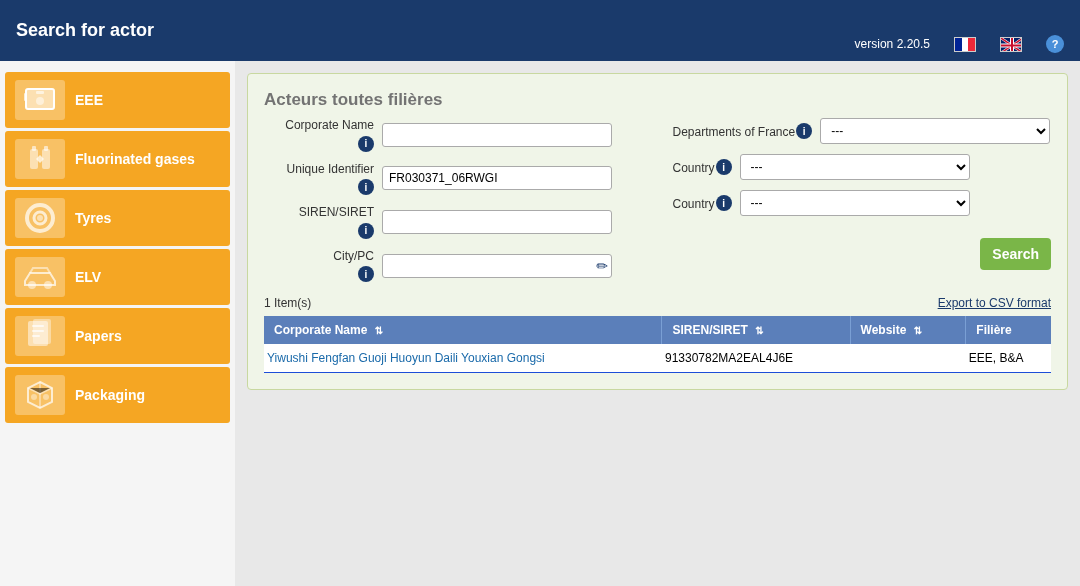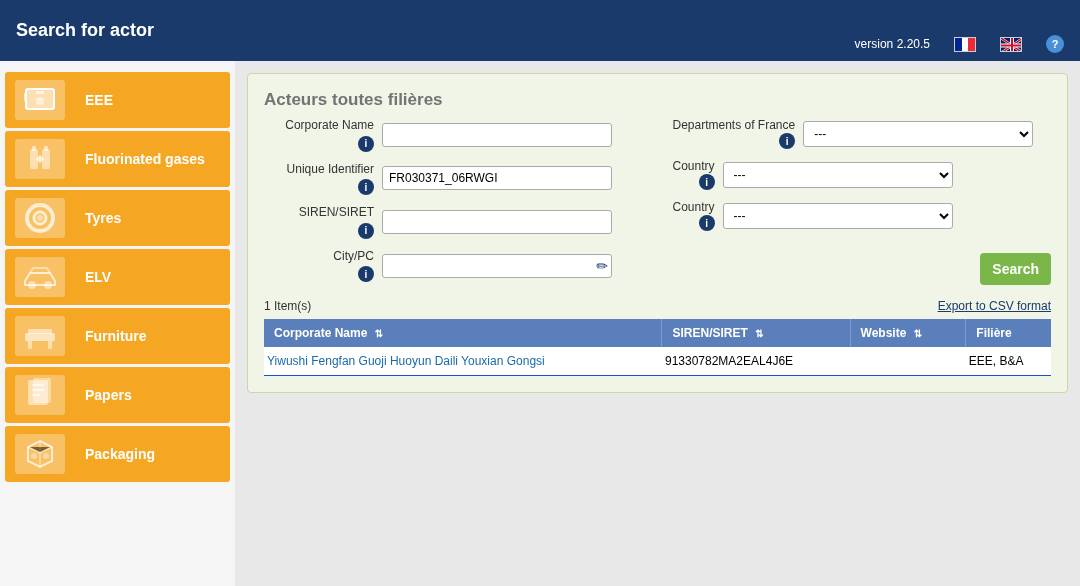--- a/index.html
+++ b/index.html
@@ -58,21 +58,21 @@
     
     .sidebar {
       width: 235px;
       background: #f5f5f5;
       padding: 8px 0;
       flex-shrink: 0;
     }
     .sidebar-item {
       display: flex;
       align-items: center;
-      gap: 20px;
+      gap: 10px;
       padding: 8px 10px;
       cursor: pointer;
       margin: 3px 5px;
       border-radius: 3px;
       background: #f5a623;
       min-height: 52px;
     }
     .sidebar-icon {
       width: 50px;
       height: 40px;
@@ -256,21 +256,21 @@
       cursor: pointer;
     }
 
     .right-form-row {
       display: flex;
       align-items: center;
       gap: 8px;
     }
     .right-label-block {
       display: flex;
-      flex-direction: column;
+      flex-direction: row;
       align-items: flex-end;
       gap: 1px;
     }
     .right-label-text {
       font-size: 12px;
       color: #333;
       text-align: right;
     }
   </style>
 </head>
@@ -345,31 +345,20 @@
         <svg width="40" height="28" viewBox="0 0 40 28">
           <path d="M5 18 L10 10 L30 10 L35 18 L35 22 L5 22 Z" fill="none" stroke="white" stroke-width="2" opacity="0.7"></path>
           <path d="M10 10 L13 5 L27 5 L30 10" fill="none" stroke="white" stroke-width="2" opacity="0.5"></path>
           <circle cx="12" cy="22" r="4" fill="white" opacity="0.5"></circle>
           <circle cx="28" cy="22" r="4" fill="white" opacity="0.5"></circle>
         </svg>
       </div>
       <span class="sidebar-label">ELV</span>
     </div>
 
-    <div class="sidebar-item">
-      <div class="sidebar-icon">
-        <svg width="40" height="30" viewBox="0 0 40 30">
-          <rect x="5" y="12" width="30" height="8" rx="2" fill="white" opacity="0.6"></rect>
-          <rect x="8" y="8" width="24" height="5" rx="1" fill="white" opacity="0.5"></rect>
-          <rect x="8" y="20" width="4" height="8" rx="1" fill="white" opacity="0.5"></rect>
-          <rect x="28" y="20" width="4" height="8" rx="1" fill="white" opacity="0.5"></rect>
-        </svg>
-      </div>
-      <span class="sidebar-label">Furniture</span>
-    </div>
 
     <div class="sidebar-item">
       <div class="sidebar-icon">
         <svg width="32" height="36" viewBox="0 0 32 36">
           <rect x="4" y="3" width="20" height="25" rx="2" fill="white" opacity="0.5"></rect>
           <rect x="8" y="7" width="12" height="2" rx="1" fill="rgba(255,255,255,0.7)"></rect>
           <rect x="8" y="12" width="12" height="2" rx="1" fill="rgba(255,255,255,0.7)"></rect>
           <rect x="8" y="17" width="8" height="2" rx="1" fill="rgba(255,255,255,0.7)"></rect>
           <rect x="9" y="1" width="18" height="25" rx="2" fill="white" opacity="0.4"></rect>
         </svg>

